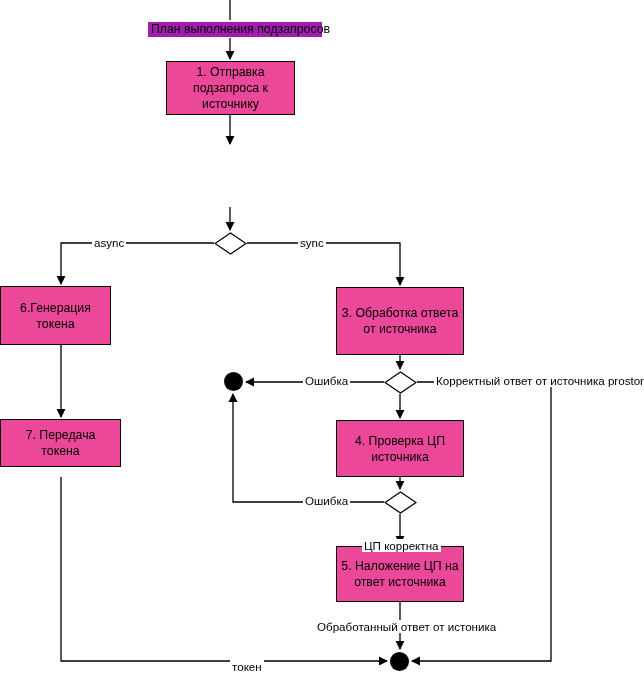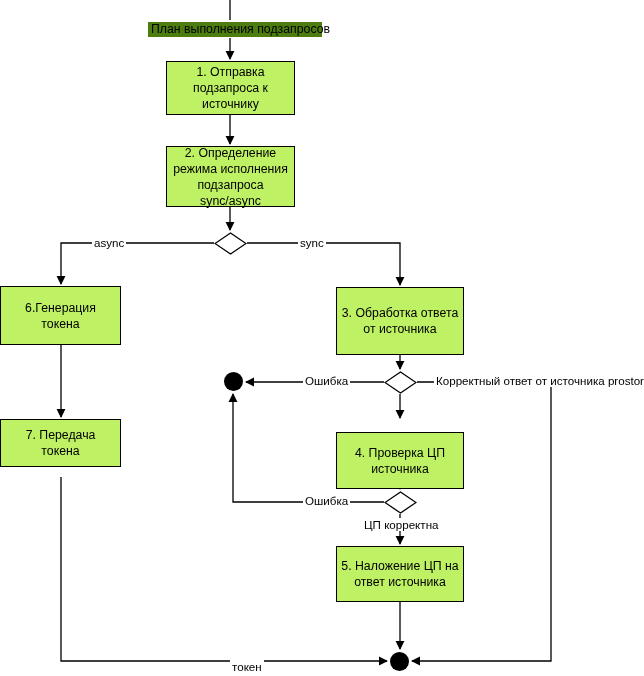--- a/index.html
+++ b/index.html
@@ -22,21 +22,21 @@
     position: absolute;
     left: 0;
     top: 0;
     width: 644px;
     height: 676px;
   }
   .node-box {
     position: absolute;
     box-sizing: border-box;
     border: 1.4px solid #000000;
-    background: #bef264;
+    background: #ec4899;
     display: flex;
     align-items: center;
     justify-content: center;
     text-align: center;
     font-size: 12.3px;
     line-height: 16px;
     color: #000000;
     padding: 2px 4px;
     white-space: pre-line;
   }
@@ -45,21 +45,21 @@
     background: #ffffff;
     font-size: 11.6px;
     line-height: 13px;
     color: #000000;
     white-space: nowrap;
     padding: 0 2px;
     text-align: center;
   }
   .caption {
     position: absolute;
-    background: #4d7c0f;
+    background: #a21caf;
     font-size: 12.3px;
     line-height: 15px;
     color: #000000;
     white-space: nowrap;
     text-align: center;
     padding: 0 3px;
   }
   .decision, .terminator {
     position: absolute;
   }
@@ -110,45 +110,41 @@
       <path d="M 400 602 L 400 649" marker-end="url(#arrow)"></path>
     </g>
   </svg>
 
   <div class="caption" style="left:148px; top:22px; width:168px;">План выполнения подзапросов</div>
 
   <div class="node-box" style="left:166px; top:61px; width:129px; height:54px;">1. Отправка
 подзапроса к
 источнику</div>
 
-  <div class="node-box" style="left:166px; top:146px; width:129px; height:61px;">2. Определение
-режима исполнения
-подзапроса
-sync/async</div>
 
   <svg class="decision" style="left:214px; top:232px;" width="33" height="23">
     <polygon points="16.5,1 32,11.5 16.5,22 1,11.5" fill="#ffffff" stroke="#000000" stroke-width="1.3"></polygon>
   </svg>
 
-  <div class="node-box" style="left:0px; top:286px; width:121px; height:59px;">6.Генерация токена</div>
+  <div class="node-box" style="left:0px; top:286px; width:111px; height:59px;">6.Генерация токена</div>
 
   <div class="node-box" style="left:0px; top:419px; width:121px; height:48px;">7. Передача токена</div>
 
   <div class="node-box" style="left:336px; top:287px; width:128px; height:68px;">3. Обработка ответа
 от источника</div>
 
   <svg class="decision" style="left:384px; top:371px;" width="33" height="23">
     <polygon points="16.5,1 32,11.5 16.5,22 1,11.5" fill="#ffffff" stroke="#000000" stroke-width="1.3"></polygon>
   </svg>
 
   <svg class="terminator" style="left:223px; top:371px;" width="21" height="21">
     <circle cx="10.5" cy="10.5" r="9.5" fill="#000000"></circle>
   </svg>
 
-  <div class="node-box" style="left:336px; top:420px; width:128px; height:57px;margin-top:12px;">4. Проверка ЦП
+  <div class="node-box" style="left:336px; top:420px; width:128px; height:57px;">4. Проверка ЦП
 источника</div>
 
   <svg class="decision" style="left:384px; top:491px;" width="33" height="23">
     <polygon points="16.5,1 32,11.5 16.5,22 1,11.5" fill="#ffffff" stroke="#000000" stroke-width="1.3"></polygon>
   </svg>
 
   <div class="node-box" style="left:336px; top:546px; width:128px; height:56px;">5. Наложение ЦП на
 ответ источника</div>
 
   <svg class="terminator" style="left:389px; top:651px;" width="21" height="21">
@@ -159,18 +155,19 @@
 
   <div class="edge-label" style="left:298px; top:236px;">sync</div>
 
   <div class="edge-label" style="left:303px; top:374px;">Ошибка</div>
 
   <div class="edge-label" style="left:434px; top:374px;">Корректный ответ от источника prostore</div>
 
 
   <div class="edge-label" style="left:303px; top:494px;">Ошибка</div>
 
-  <div class="edge-label" style="left:362px; top:518px;">ЦП корректна</div>
+  <div class="edge-label" style="left:362px; top:539px;">ЦП корректна</div>
 
+  <div class="edge-label" style="left:315px; top:620px;">Обработанный ответ от истоника</div>
 
   <div class="edge-label" style="left:230px; top:660px;">токен</div>
 
 </div>
 
 </body></html>

